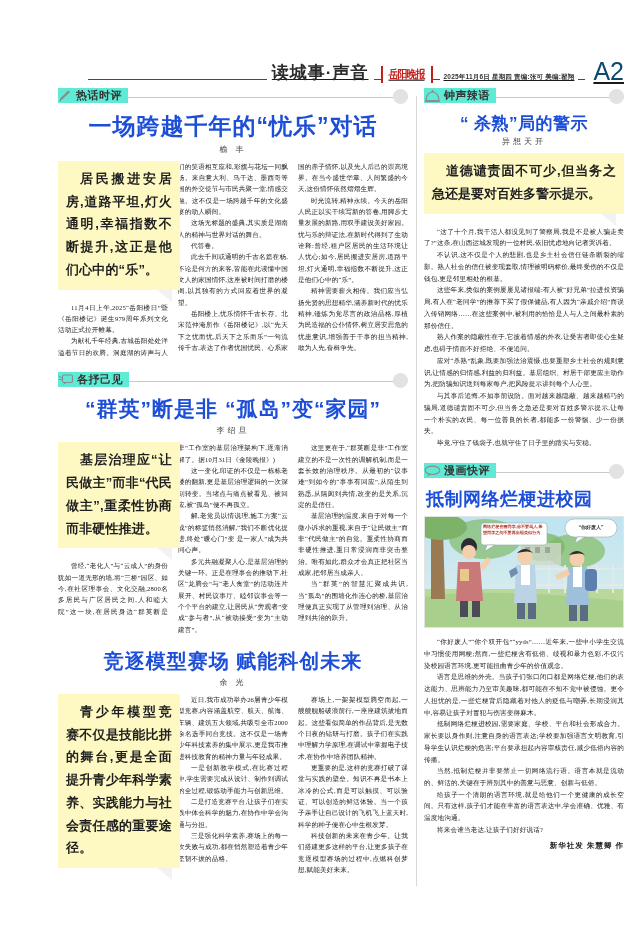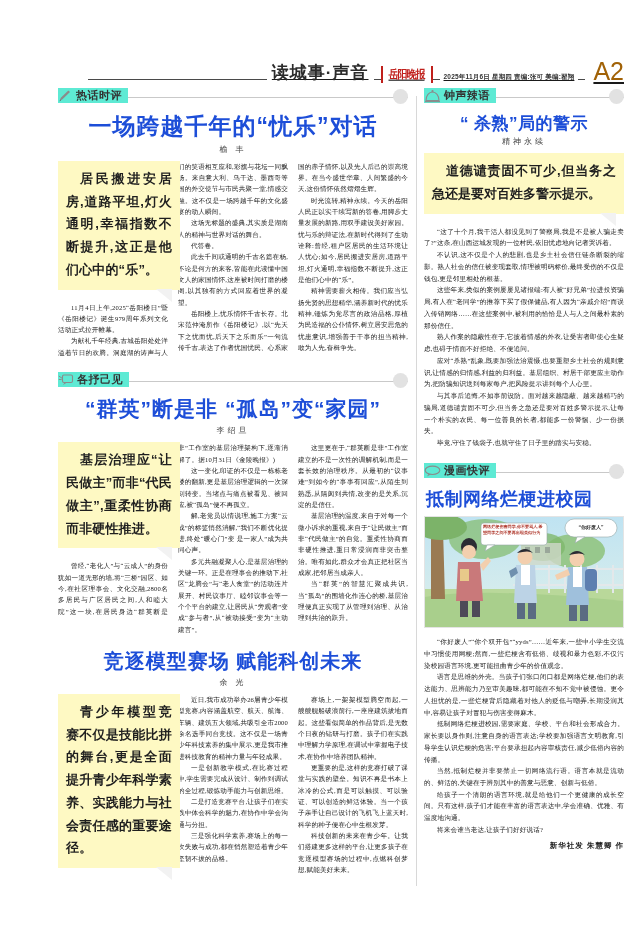--- a/index.html
+++ b/index.html
@@ -37,21 +37,21 @@
   .mast-logo .lg{
     font-size:10px;color:#c0201c;font-weight:700;letter-spacing:-1px;
     font-family:"Liberation Serif",serif;transform:scaleY(1.15);
   }
   .mast-date{
     font-size:6.5px;color:#333;background:#fff;padding:0 4px 2px 4px;
     letter-spacing:.2px;white-space:nowrap;
     font-family:"Liberation Sans","DejaVu Sans",sans-serif;font-weight:700;
   }
   .mast-page{
-    font-size:25px;color:#a16207;letter-spacing:0px;line-height:26px;
+    font-size:25px;color:#0c4a6e;letter-spacing:0px;line-height:26px;
     font-family:"Liberation Sans","DejaVu Sans",sans-serif;font-weight:400;
     background:#fff;padding-left:8px;padding-right:2px;
   }
 
   
   .left-col{position:absolute;left:58px;top:88px;width:350px;}
   .right-col{position:absolute;left:424px;top:88px;width:200px;}
   .vrule{position:absolute;left:416px;top:96px;width:1px;height:790px;background:#d8d8d8;}
 
   
@@ -238,21 +238,21 @@
           <svg width="17" height="14" viewBox="0 0 17 14">
             <path d="M2 11.5 C2 6.5 5 3 8.5 3 C12 3 15 6.5 15 11.5 Z" fill="none" stroke="#8b8b8b" stroke-width="1.1"></path>
             <circle cx="8.5" cy="2.2" r="1.1" fill="#8b8b8b"></circle>
             <path d="M1 12.6 L16 12.6" stroke="#8b8b8b" stroke-width="1.1"></path>
           </svg>
           <span class="txt">钟声辣语</span>
         </span>
       </div>
 
       <div class="headline h-r">“ 杀熟”局的警示</div>
-      <div class="byline">精神永续</div>
+      <div class="byline">异想天开</div>
 
       <div class="callout wide">道德谴责固不可少,但当务之急还是要对百姓多警示提示。</div>
 
       <div class="rbody">
         <p>“这了十个月,我干活人都没见到了警察局,我是不是被人骗走卖了?”这条,在山西运城发现的一位村民,依旧忧虑地向记者哭诉着。</p>
         <p>不认识,这不仅是个人的悲剧,也是乡土社会信任链条断裂的缩影。熟人社会的信任被变现套取,情理被明码标价,最终受伤的不仅是钱包,更是邻里相处的根基。</p>
         <p>这些年来,类似的案例屡屡见诸报端:有人被“好兄弟”拉进投资骗局,有人在“老同学”的推荐下买了假保健品,有人因为“亲戚介绍”而误入传销网络……在这些案例中,被利用的恰恰是人与人之间最朴素的那份信任。</p>
         <p>熟人作案的隐蔽性在于,它披着情感的外衣,让受害者即使心生疑虑,也碍于情面不好拒绝、不便追问。</p>
         <p>应对“杀熟”乱象,既要加强法治震慑,也要重塑乡土社会的规则意识,让情感的归情感,利益的归利益。基层组织、村居干部更应主动作为,把防骗知识送到每家每户,把风险提示讲到每个人心里。</p>
         <p>与其事后追悔,不如事前设防。面对越来越隐蔽、越来越精巧的骗局,道德谴责固不可少,但当务之急还是要对百姓多警示提示,让每一个朴实的农民、每一位善良的长者,都能多一份警惕、少一份损失。</p>

